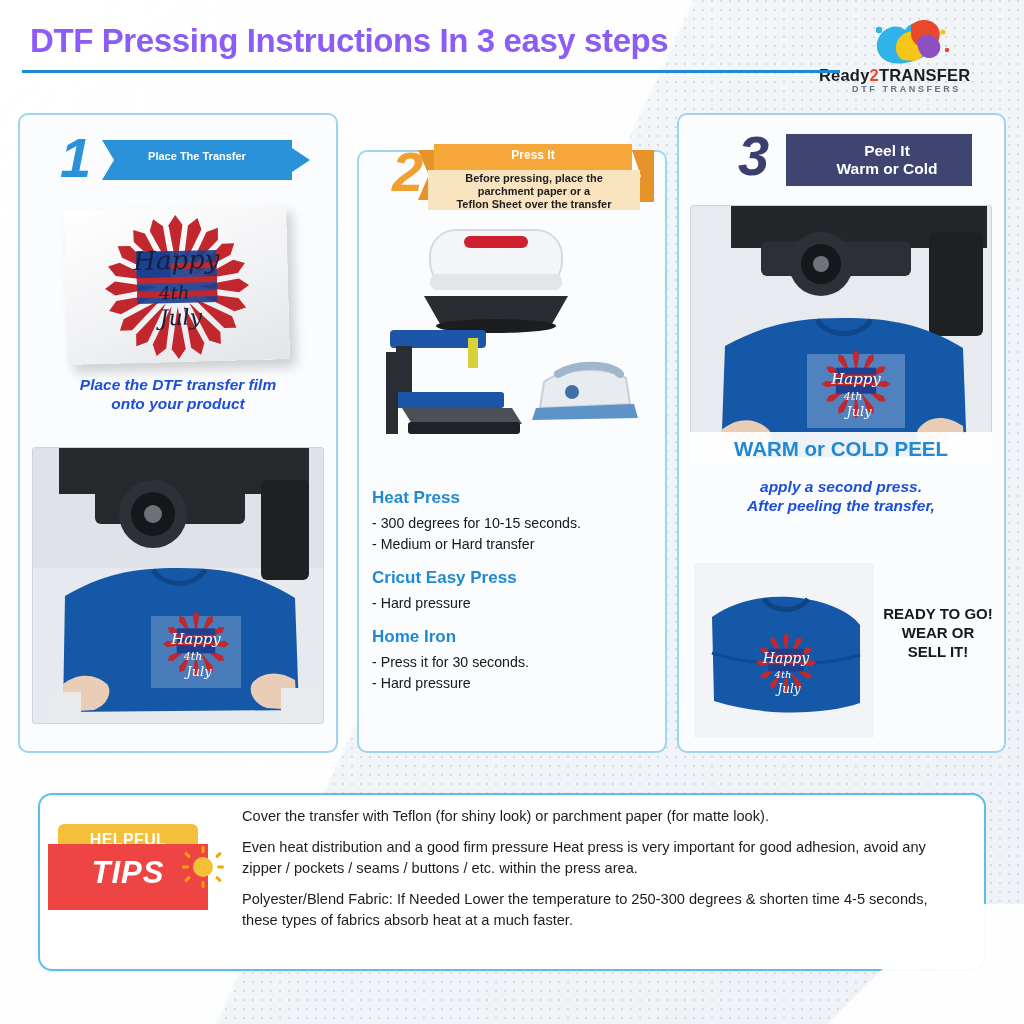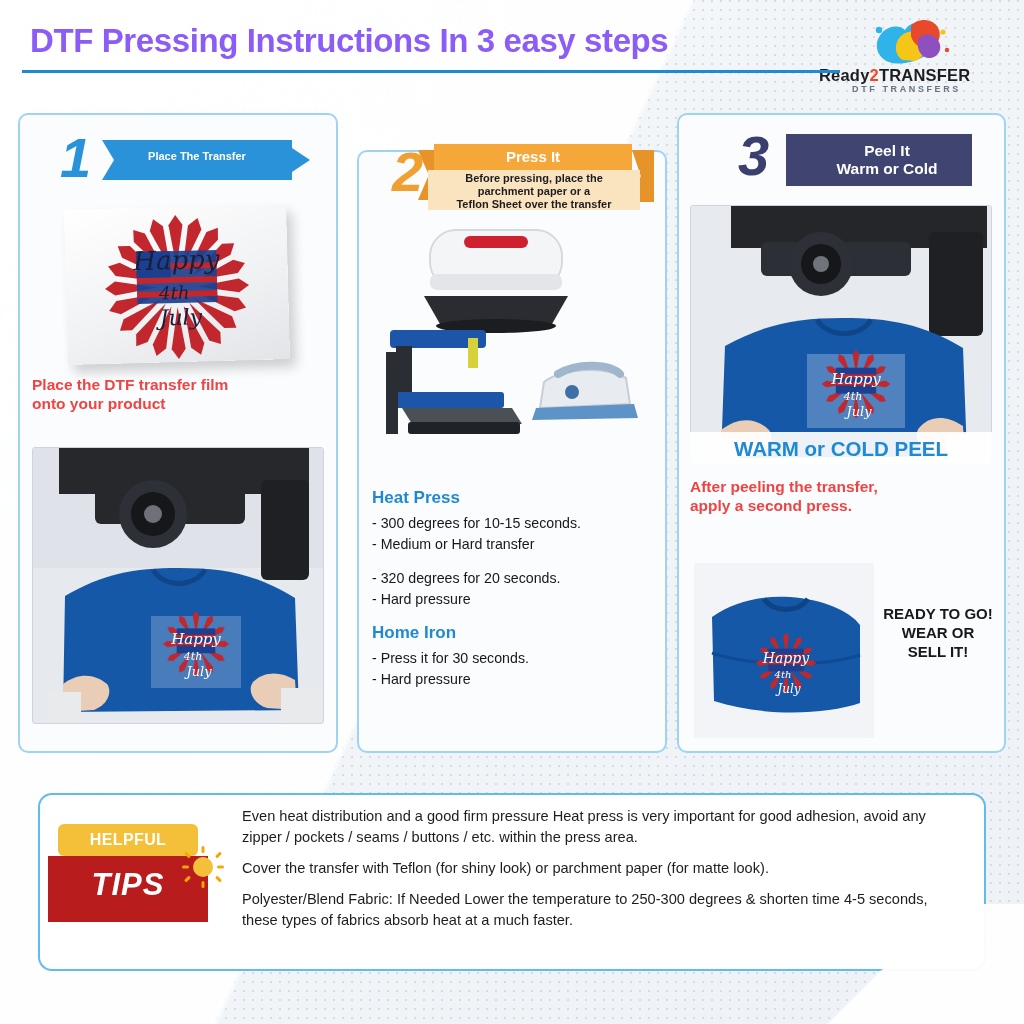--- a/index.html
+++ b/index.html
@@ -94,21 +94,21 @@
   #ribbon2 .flag-l {
     position: absolute; left: 50px; top: 10px; width: 18px; height: 50px;
     background: #e6932a; clip-path: polygon(0 0, 100% 0, 100% 100%, 0 100%, 60% 50%);
     z-index: 1;
   }
   #ribbon2 .flag-r {
     position: absolute; left: 264px; top: 10px; width: 22px; height: 52px;
     background: #e6932a; clip-path: polygon(0 0, 100% 0, 100% 100%, 0 100%, 40% 50%);
     z-index: 1;
   }
-  #ribbon2 .rib-label { left: 66px; top: 8px; width: 198px; font-size: 15px; }
+  #ribbon2 .rib-label { left: 66px; top: 8px; width: 198px; font-size: 12px; }
   #ribbon2 .rib-sub {
     position: absolute; left: 60px; top: 32px; width: 212px; z-index: 4;
     text-align: center; font-size: 11px; font-weight: bold; color: #1d1d1f;
     line-height: 13px;
   }
 
   #ribbon3 { left: 690px; top: 128px; width: 305px; height: 62px; }
   #ribbon3 .num { left: 48px; top: 0px; color: #3b3f6e; font-size: 56px; }
   #ribbon3 .rib-body {
     left: 96px; top: 6px; width: 186px; height: 52px; background: #3f4570;
@@ -131,22 +131,23 @@
   #photo1 { left: 32px; top: 447px; width: 292px; height: 277px; }
   #photo3 { left: 690px; top: 205px; width: 302px; height: 260px; }
   .press-photo { left: 372px; top: 212px; width: 280px; height: 240px; background: transparent; }
   .folded-photo {
     left: 694px; top: 563px; width: 180px; height: 175px;
     background: linear-gradient(160deg,#f4f6f8,#e9edf1);
   }
 
   
   .cap {
-    position: absolute; text-align: left; font-weight: bold; color: #ef4444;
+    position: absolute; text-align: center; font-weight: bold; color: #1d4ed8;
     line-height: 19px;
+    font-style: italic;
   }
   #cap1 { left: 32px; top: 375px; width: 292px; font-size: 15.5px; }
   #cap3 { left: 690px; top: 477px; width: 302px; font-size: 15.5px; }
   .warm-cold {
     position: absolute; left: 690px; top: 432px; width: 302px; height: 33px;
     display: flex; align-items: center; justify-content: center;
     background: rgba(255,255,255,0.92);
     font-size: 20.5px; font-weight: bold; color: #1f89d4;
   }
   #ready {
@@ -171,22 +172,22 @@
     background: #ffffff; border: 2px solid #5fbdec; border-radius: 14px;
   }
   .tips-badge { position: absolute; left: 42px; top: 818px; width: 180px; height: 135px; }
   .badge-top {
     position: absolute; left: 16px; top: 6px; width: 140px; height: 32px;
     background: #f5c039; border-radius: 6px;
     display: flex; align-items: center; justify-content: center;
     color: #fff; font-size: 16px; font-weight: bold; letter-spacing: .4px;
   }
   .badge-bottom {
-    position: absolute; left: 6px; top: 38px; width: 160px; height: 66px;
-    background: #b91c1c;
+    position: absolute; left: 6px; top: 26px; width: 160px; height: 66px;
+    background: #ef4444;
     clip-path: polygon(0 0, 100% 0, 100% 100%, 34% 100%, 20% 128%, 22% 100%, 0 100%);
     display: flex; align-items: flex-start; justify-content: center;
   }
   .badge-bottom span {
     color: #fff; font-size: 31px; font-weight: bold; letter-spacing: 1px;
     margin-top: 11px; font-style: italic;
   }
   .badge-sun { position: absolute; left: 140px; top: 28px; width: 42px; height: 42px; }
 
   .tips-text { position: absolute; left: 242px; top: 806px; width: 718px; }
@@ -378,21 +379,21 @@
     </svg>
   </div>
 
   <div class="settings">
     <div class="set-group">
       <div class="set-h">Heat Press</div>
       <div class="set-li">- 300 degrees for 10-15 seconds.</div>
       <div class="set-li">- Medium or Hard transfer</div>
     </div>
     <div class="set-group">
-      <div class="set-li">- 320 degrees for 20 seconds.</div>
+      <div class="set-h">Cricut Easy Press</div>
       <div class="set-li">- Hard pressure</div>
     </div>
     <div class="set-group">
       <div class="set-h">Home Iron</div>
       <div class="set-li">- Press it for 30 seconds.</div>
       <div class="set-li">- Hard pressure</div>
     </div>
   </div>
 
   <div class="panel" id="panel3"></div>
@@ -447,22 +448,22 @@
       <path d="M30,224 C48,210 66,212 78,224 C84,232 78,246 64,250 L30,252 Z" fill="#e9cdb6"></path>
       <path d="M272,220 C254,208 238,210 228,222 C222,230 228,244 242,248 L274,250 Z" fill="#e9cdb6"></path>
       <rect x="12" y="232" width="36" height="28" fill="#e8eaec"></rect>
       <rect x="256" y="228" width="44" height="32" fill="#e8eaec"></rect>
     </svg>
   </div>
 
   <div class="warm-cold">WARM or COLD PEEL</div>
 
   <div class="cap" id="cap3">
+    <div>apply a second press.</div>
     <div>After peeling the transfer,</div>
-    <div>apply a second press.</div>
   </div>
 
   <div class="photo folded-photo">
     <svg viewBox="0 0 180 175" width="180" height="175">
       <rect width="180" height="175" fill="#f2f4f7"></rect>
       <path d="M18,54 C40,38 70,32 96,34 C128,36 156,48 166,62 L166,140 C130,152 70,154 20,138 Z" fill="#1558a8"></path>
       <path d="M70,36 C80,50 104,50 114,36" fill="none" stroke="#0e4384" stroke-width="5"></path>
       <path d="M18,90 C60,104 128,104 166,92" fill="none" stroke="#0f4a94" stroke-width="3"></path>
       <g transform="translate(92,100) scale(0.42)">
         <g>
@@ -513,19 +514,19 @@
         <rect x="35" y="19.5" width="7" height="3" rx="1.5"></rect>
         <rect x="4" y="5.5" width="3" height="7" rx="1.5" transform="rotate(-45 5.5 9)"></rect>
         <rect x="35" y="5.5" width="3" height="7" rx="1.5" transform="rotate(45 36.5 9)"></rect>
         <rect x="4" y="29.5" width="3" height="7" rx="1.5" transform="rotate(45 5.5 33)"></rect>
         <rect x="35" y="29.5" width="3" height="7" rx="1.5" transform="rotate(-45 36.5 33)"></rect>
       </g>
     </svg>
   </div>
 
   <div class="tips-text">
+    <div class="tips-p">Cover the transfer with Teflon (for shiny look) or parchment paper (for matte look).</div>
     <div class="tips-p">Even heat distribution and a good firm pressure Heat press is very important for good adhesion, avoid any zipper / pockets / seams / buttons / etc. within the press area.</div>
-    <div class="tips-p">Cover the transfer with Teflon (for shiny look) or parchment paper (for matte look).</div>
     <div class="tips-p">Polyester/Blend Fabric: If Needed Lower the temperature to 250-300 degrees &amp; shorten time 4-5 seconds, these types of fabrics absorb heat at a much faster.</div>
   </div>
 
   <div class="corner-fold"></div>
 </div>
 
 </body></html>

